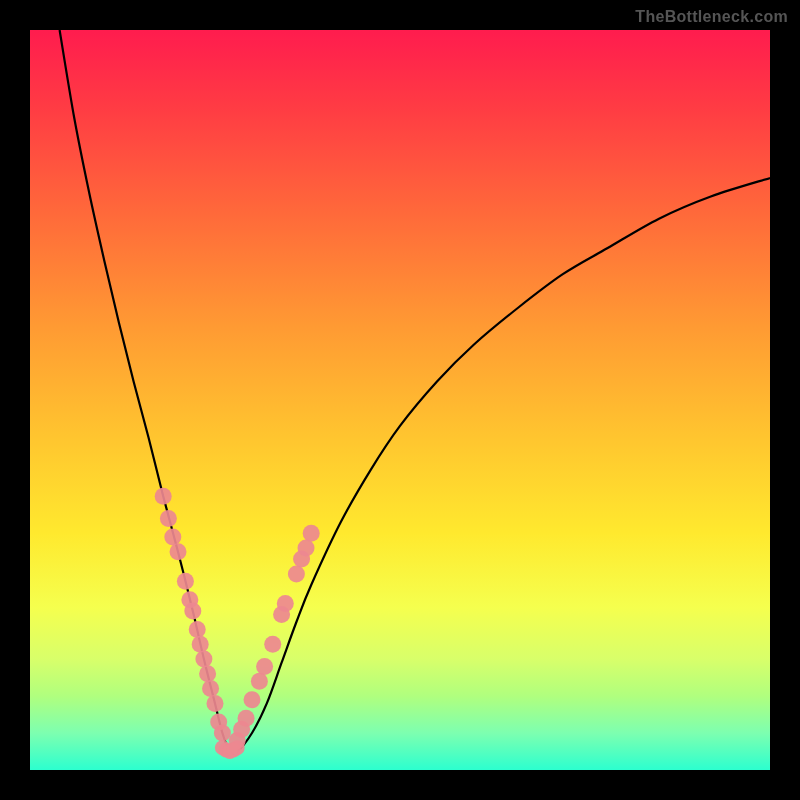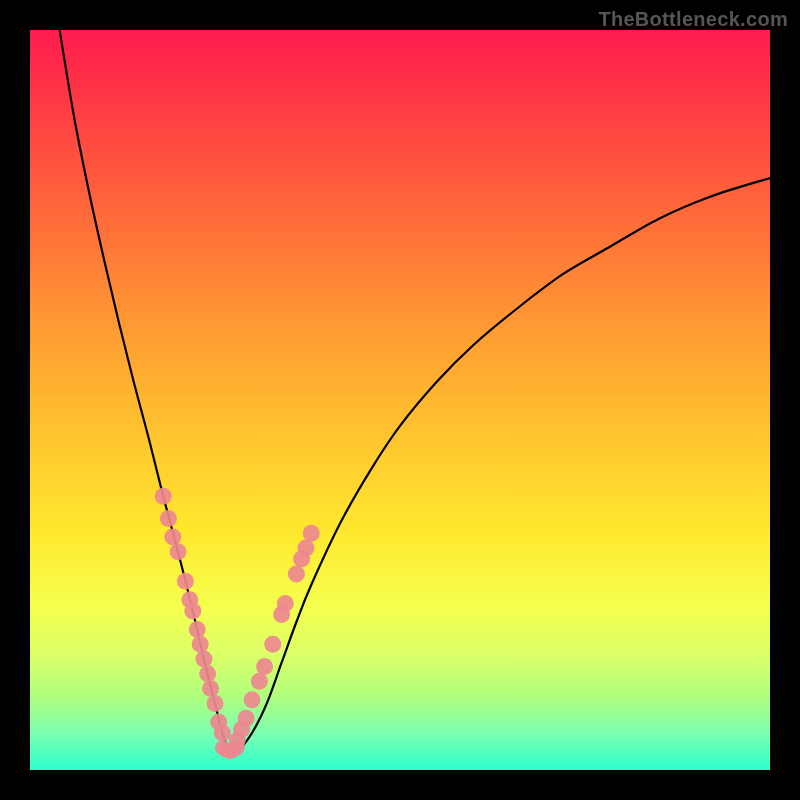--- a/index.html
+++ b/index.html
@@ -34,21 +34,21 @@
       #b0ff7e 90%,
       #7dffb0 95%,
       #2cffcf 100%
     );
   }
   .watermark {
     position: absolute;
     top: 8px;
     right: 12px;
     font-family: Arial, Helvetica, sans-serif;
-    font-size: 20px;
+    font-size: 16px;
     font-weight: 600;
     color: #555;
     letter-spacing: 0.3px;
     z-index: 10;
   }
   svg.overlay {
     position: absolute;
     left: 0;
     top: 0;
     width: 740px;

